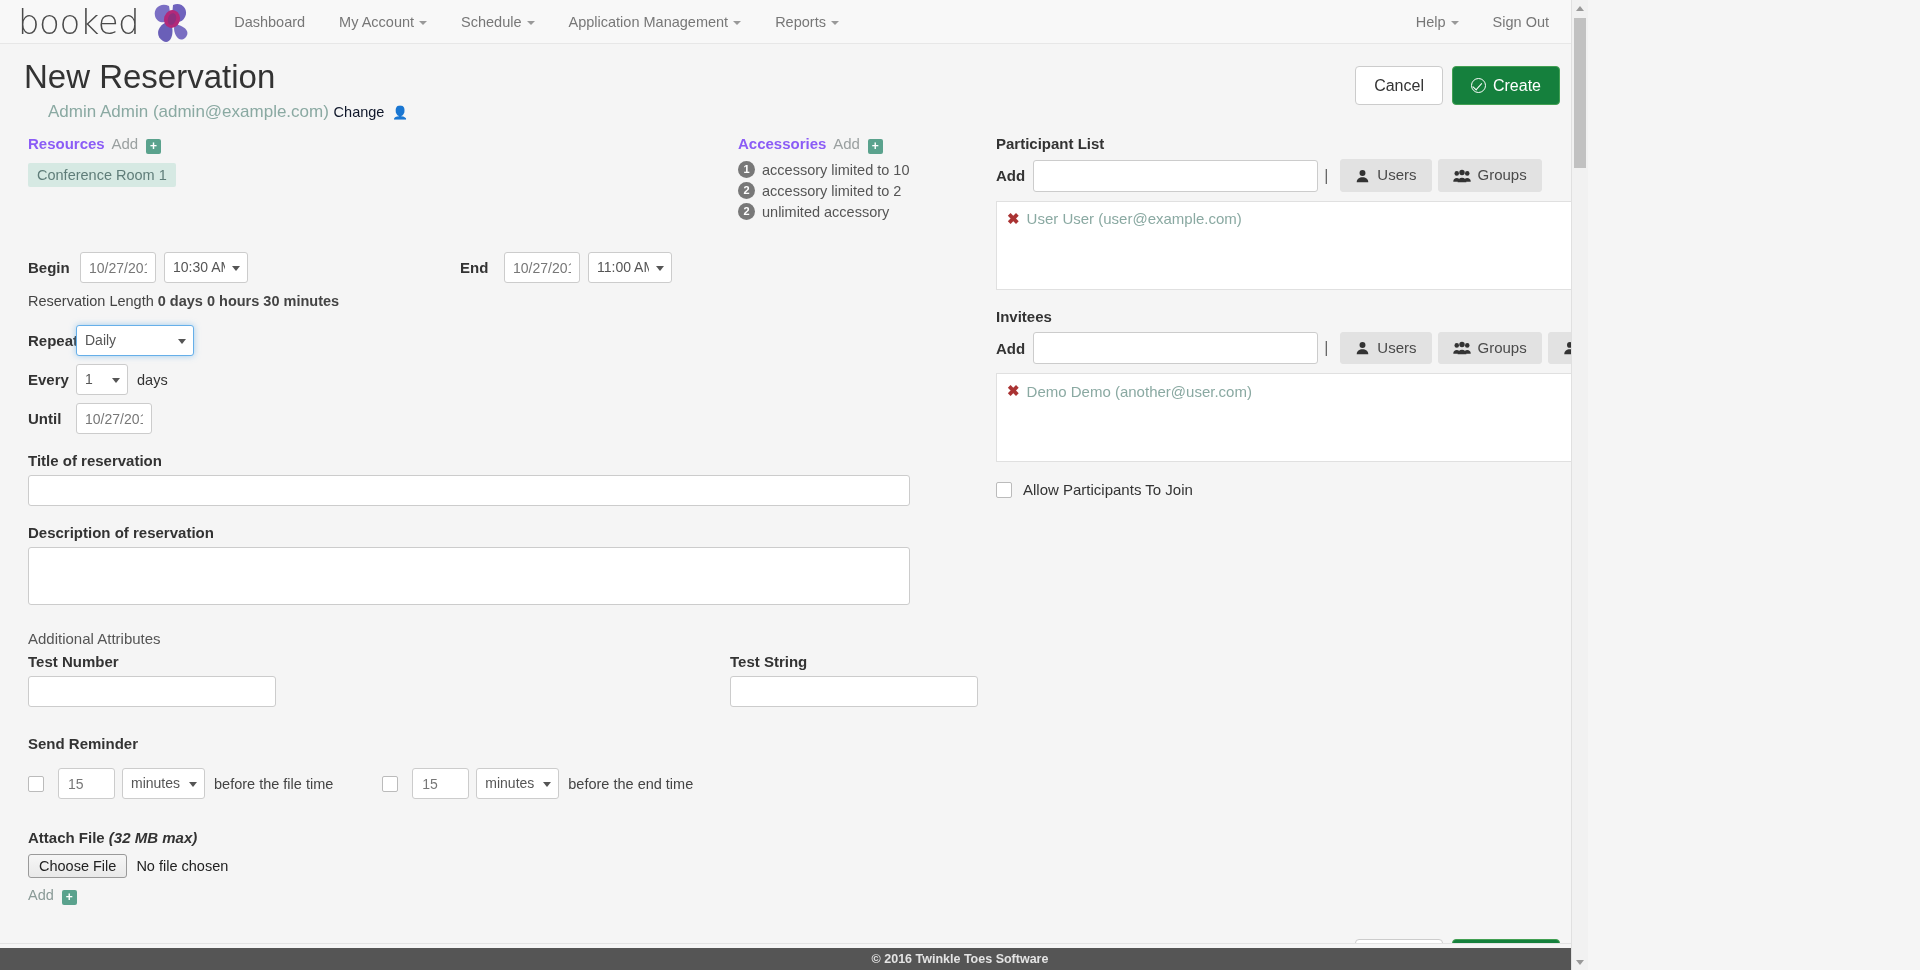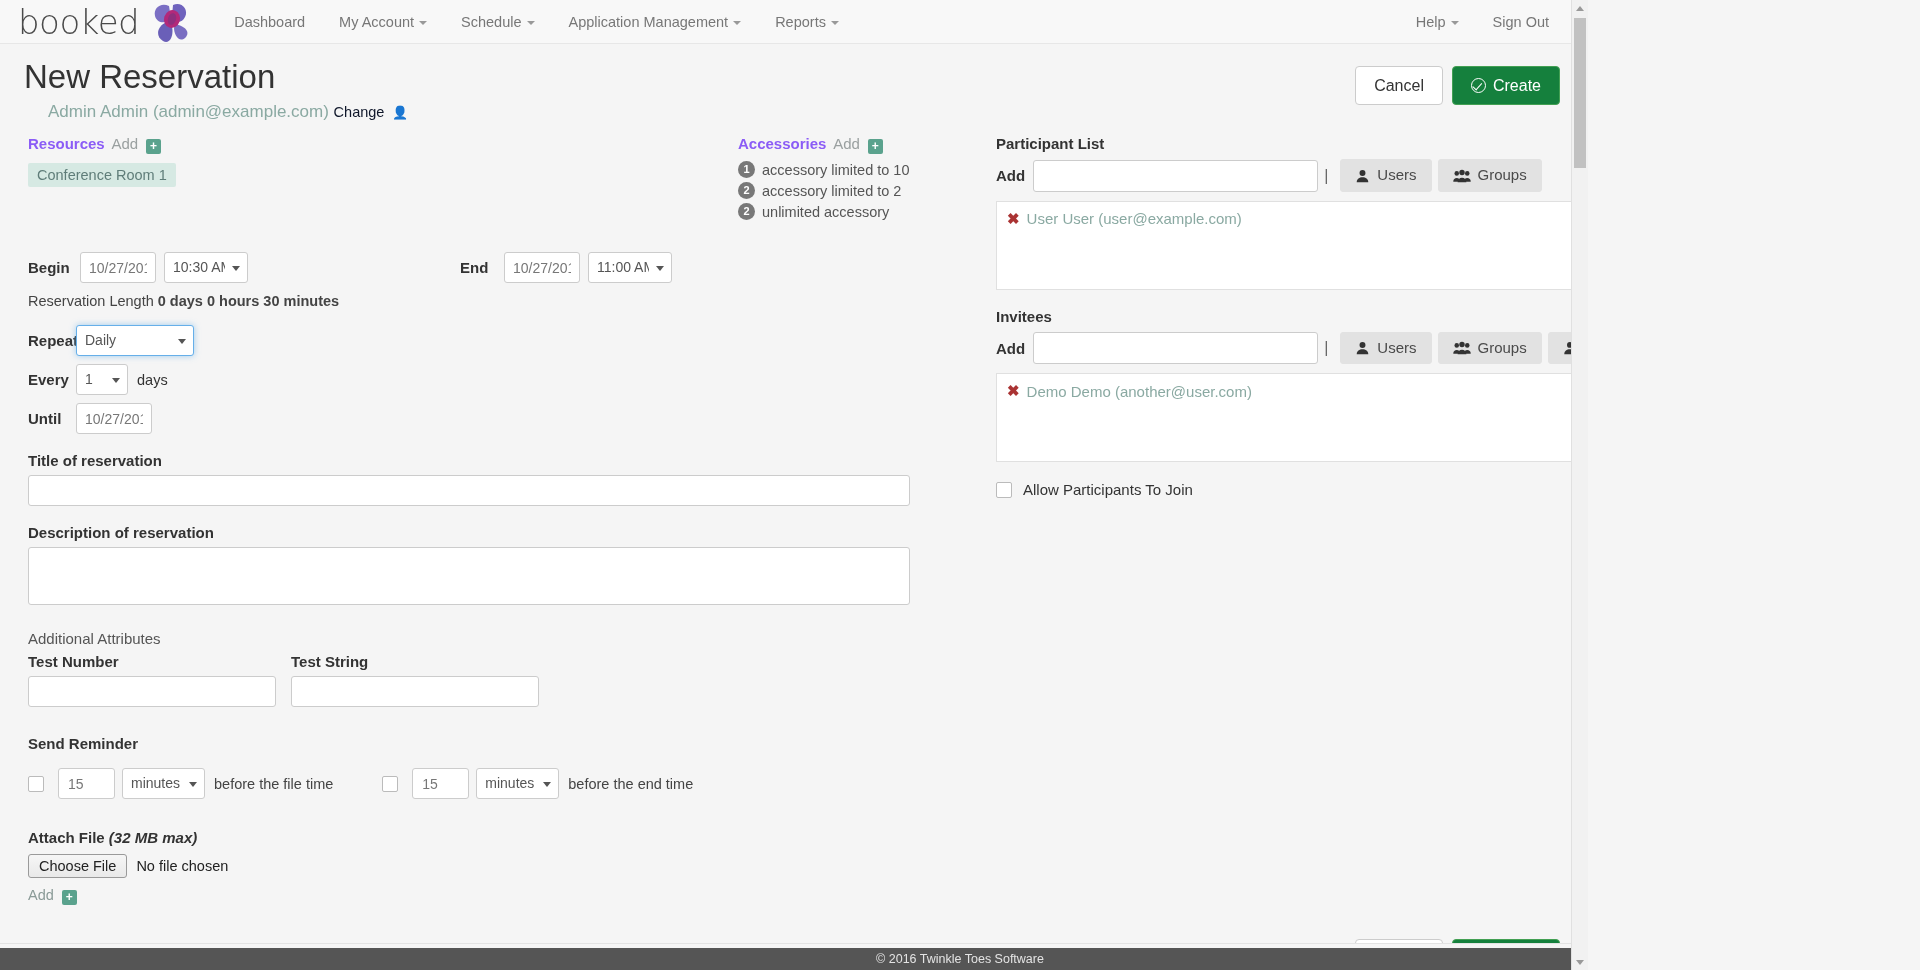--- a/index.html
+++ b/index.html
@@ -281,21 +281,21 @@
   .text-area {
     width: 882px; height: 58px;
     border: 1px solid #ccc; border-radius: 3px;
     background: #fff; resize: none;
     font-family: "Liberation Sans", sans-serif;
     font-size: 14px; padding: 6px 9px;
   }
 
   
   .attrs-title { font-size: 15px; color: #555; margin: 22px 0 6px 0; }
-  .attrs-row { display: flex; gap: 15px; }
+  .attrs-row { display: flex; gap: 15px; justify-content: space-between; }
   .attr-col { }
   .attr-label { font-weight: bold; font-size: 15px; margin-bottom: 6px; }
   .attr-input {
     width: 248px; height: 31px;
     border: 1px solid #ccc; border-radius: 3px;
     background: #fff;
     font-family: "Liberation Sans", sans-serif;
     font-size: 14px; padding: 6px 9px;
   }
 
@@ -380,21 +380,21 @@
   }
 
   
   .footer {
     position: absolute;
     left: 0; bottom: 0;
     width: 1920px; height: 22px;
     background: #555;
     color: #e4e4e4;
     font-size: 12.5px;
-    font-weight: normal;
+    font-weight: bold;
     text-align: center;
     line-height: 22px;
   }
   .footer-strip {
     position: absolute;
     left: 0; bottom: 22px;
     width: 1920px; height: 5px;
     background: #f5f5f5;
     border-top: 1px solid #e3e3e3;
   }

